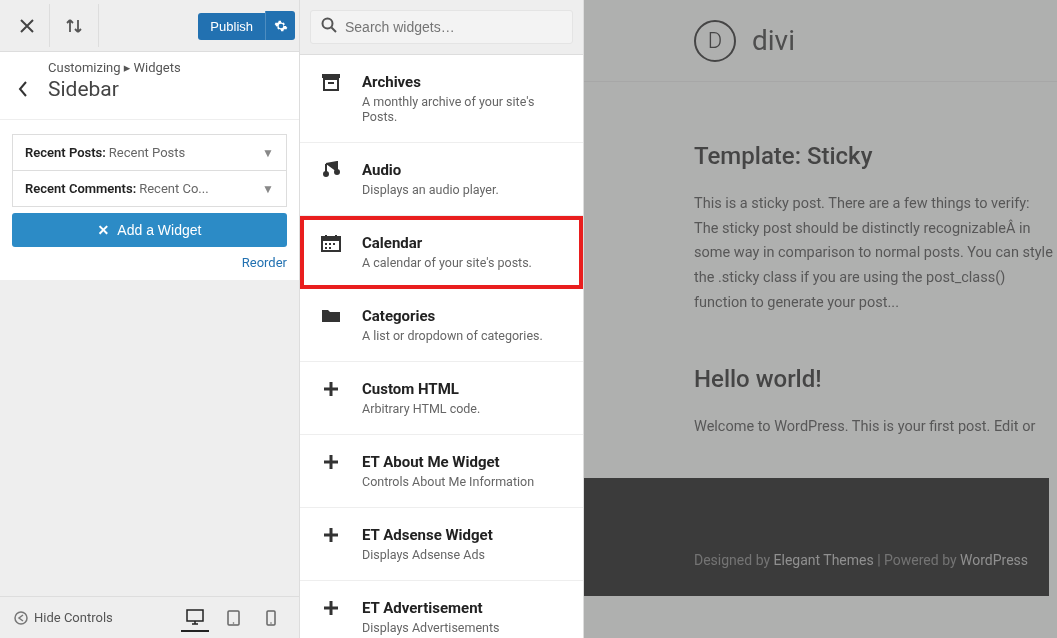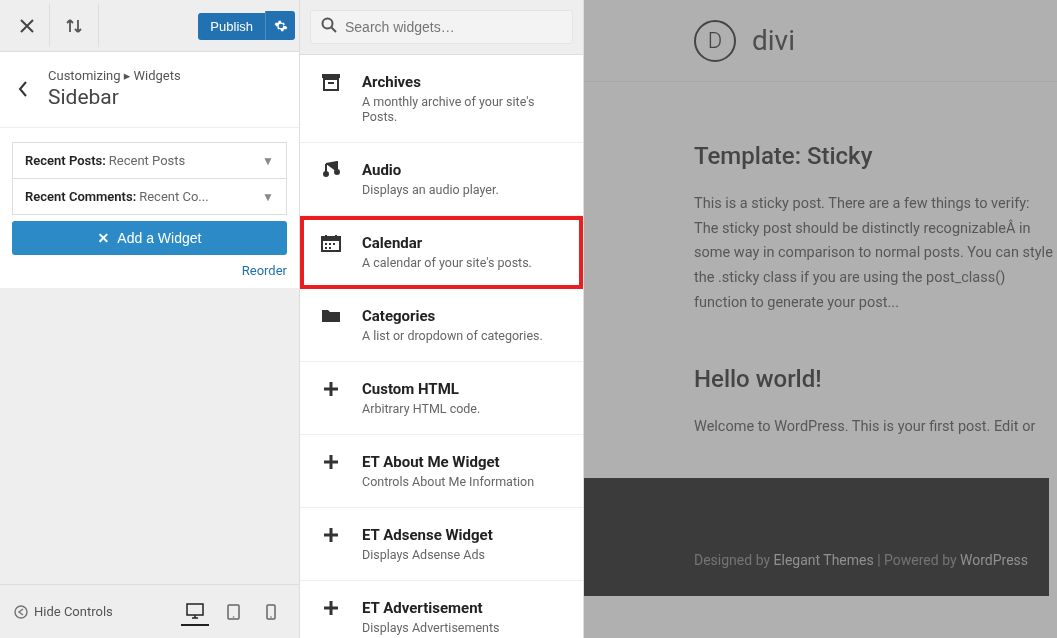--- a/index.html
+++ b/index.html
@@ -9,40 +9,40 @@
     .customizer-sidebar { width: 300px; background: #fff; display: flex; flex-direction: column; border-right: 1px solid #ddd; }
     .customizer-topbar { display: flex; align-items: center; padding: 4px; border-bottom: 1px solid #ddd; background: #eee; height: 52px; }
     .topbar-close { width: 45px; height: 45px; display: flex; align-items: center; justify-content: center; cursor: pointer; color: #444; font-size: 18px; }
     .topbar-divider { width: 1px; background: #ddd; height: 100%; }
     .topbar-reorder-icon { width: 48px; height: 45px; display: flex; align-items: center; justify-content: center; color: #555; font-size: 18px; }
     .topbar-spacer { flex: 1; }
     .publish-group { display: flex; align-items: flex-end; }
     .publish-btn { background: #2271b1; color: #fff; border: none; padding: 6px 12px; font-size: 13px; cursor: pointer; border-radius: 3px 0 0 3px; }
     .publish-gear { background: #2271b1; color: #fff; width: 30px; height: 29px; display: flex; align-items: center; justify-content: center; cursor: pointer; border-radius: 0 3px 3px 0; border-left: 1px solid rgba(255,255,255,0.2); font-size: 14px; }
     
-    .panel-header { padding: 16px 20px 18px 48px; position: relative; border-bottom: 1px solid #eee; }
+    .panel-header { padding: 8px 20px 18px 48px; position: relative; border-bottom: 1px solid #eee; }
     .panel-back { position: absolute; left: 4px; top: 18px; width: 38px; height: 38px; display: flex; align-items: center; justify-content: center; cursor: pointer; color: #333; font-size: 20px; }
     .breadcrumb { font-size: 13px; color: #555; margin-bottom: 2px; }
     .panel-title { font-size: 21px; color: #444; font-weight: 400; }
     
     .panel-body { padding: 14px 12px 10px; }
     .widget-row { border: 1px solid #ddd; background: #fff; display: flex; align-items: center; padding: 10px 12px; font-size: 13px; color: #444; cursor: pointer; margin-top: -1px; }
     .widget-row:first-child { margin-top: 0; }
     .widget-row .wtitle { font-weight: 600; color: #222; }
     .widget-row .wsub { color: #666; margin-left: 3px; font-weight: 400; overflow: hidden; text-overflow: ellipsis; white-space: nowrap; }
     .widget-row .caret { color: #888; font-size: 12px; }
     
     .add-widget-btn { display: flex; align-items: center; justify-content: center; gap: 8px; width: 100%; background: #2c8bc6; color: #fff; border: none; padding: 9px; font-size: 14px; cursor: pointer; border-radius: 3px; margin-top: 6px; }
     .add-widget-btn .plus { font-size: 14px; font-weight: bold; }
     .reorder-link { text-align: right; margin-top: 8px; font-size: 13px; }
     .reorder-link a { color: #2271b1; text-decoration: none; cursor: pointer; }
     
     .sidebar-fill { flex: 1; background: #eee; }
     
-    .customizer-footer { display: flex; align-items: center; padding: 8px 14px; border-top: 1px solid #ddd; background: #eee; gap: 10px; height: 54px; }
+    .customizer-footer { display: flex; align-items: center; padding: 8px 14px; border-top: 1px solid #ddd; background: #eee; gap: 10px; height: 42px; }
     .hide-controls { display: flex; align-items: center; gap: 6px; color: #555; font-size: 13px; cursor: pointer; }
     .footer-spacer { flex: 1; }
     .device-btn { width: 28px; height: 28px; display: flex; align-items: center; justify-content: center; color: #555; cursor: pointer; font-size: 16px; }
     .device-btn.active { border-bottom: 2px solid #222; color: #222; }
     
     
     .widget-picker { width: 284px; border-right: 1px solid #ddd; background: #fff; display: flex; flex-direction: column; }
     .search-wrap { padding: 10px 10px 10px 10px; background: #eee; border-bottom: 1px solid #ddd; }
     .search-inner { display: flex; align-items: center; background: #f3f3f3; border-radius: 3px; padding: 6px 10px; border: 1px solid #e4e4e4; }
     .search-icon { color: #555; margin-right: 8px; font-size: 16px; }

